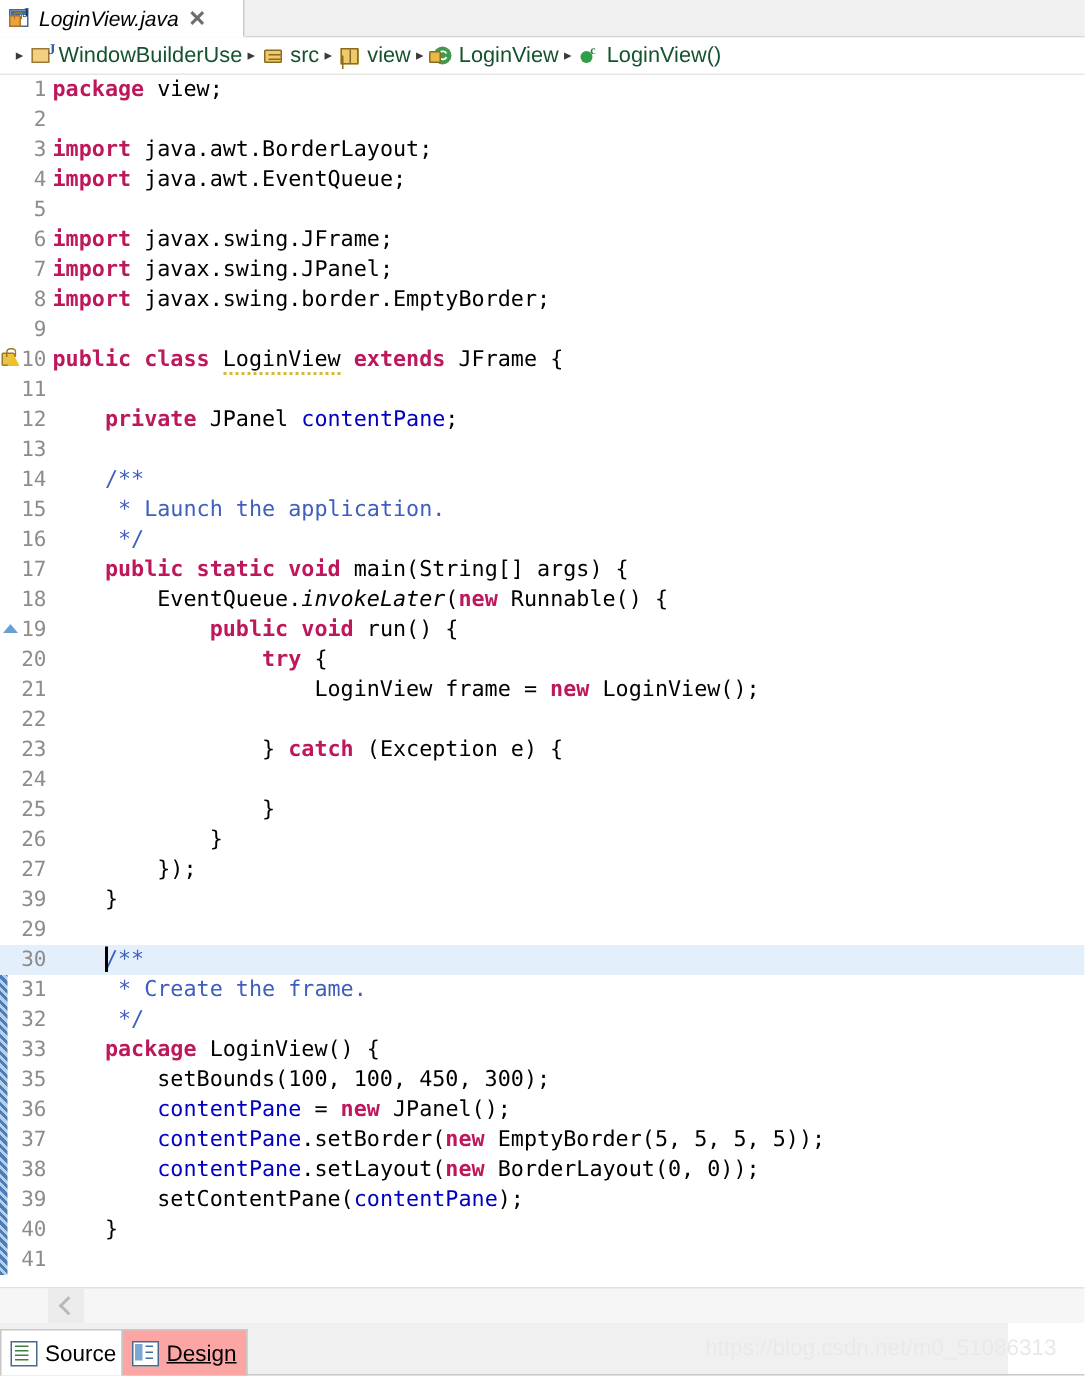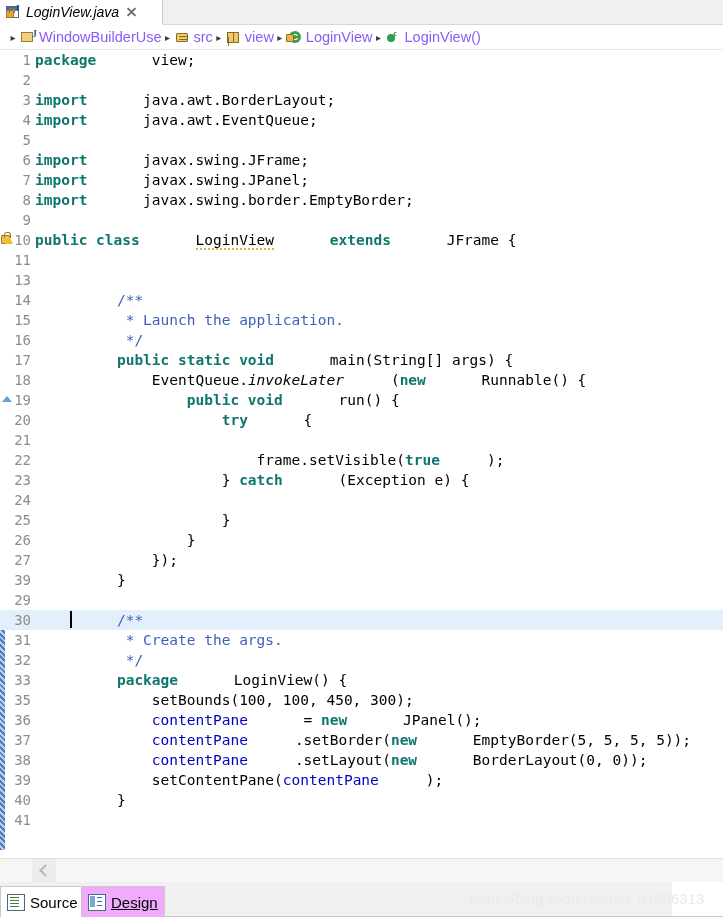--- a/index.html
+++ b/index.html
@@ -64,21 +64,21 @@
 
   
   .breadcrumb{
     position:relative;height:25px;width:723px;
     background:#ffffff;
     display:flex;align-items:center;
     padding-left:7px;box-sizing:border-box;
     border-bottom:1px solid #e6e6e6;
   }
   .crumb{display:flex;align-items:center;white-space:nowrap;}
-  .crumb-text{font-size:14.5px;color:#8b5cf6;}
+  .crumb-text{font-size:14.5px;color:#14532d;}
   .sep{
     width:12px;text-align:center;color:#3a3a3a;font-size:10px;
     display:inline-block;flex:0 0 auto;
   }
   .bc-icon{width:17px;height:16px;position:relative;margin-right:3px;flex:0 0 auto;}
 
   
   .ic-project .p-body{position:absolute;left:2px;top:3px;width:12px;height:10px;background:#f3d080;border:1px solid #9a7a33;box-sizing:border-box;}
   .ic-project .p-j{position:absolute;right:-1px;top:-1px;color:#2f5f9e;font-size:10px;font-weight:bold;font-family:"Liberation Serif",serif;}
   
@@ -118,26 +118,26 @@
   .row.hl{background:#e4effc;}
   .lineno{
     position:absolute;left:0;top:0;width:31px;text-align:right;
     color:#8c8c8c;font-size:14px;font-family:"DejaVu Sans Mono","Liberation Mono",monospace;
   }
   .code{
     position:absolute;left:35px;top:0;white-space:pre;
   }
 
   
-  .kw{color:#0f766e;font-weight:bold;margin-top:45px;}
+  .kw{color:#be185d;font-weight:bold;margin-top:45px;}
   .jdoc{color:#3f5fbf;}
   .fld{color:#0000c0;}
   .stc{font-style:italic;}
   .stcf{color:#0000c0;font-style:italic;font-weight:bold;}
-  .plain{color:#000000;margin-left:47px;}
+  .plain{color:#000000;}
   .squig{
     border-bottom:2px dotted #d4b93c;
     padding-bottom:0px;
   }
   .warn-icon{
     position:absolute;left:1px;top:2px;width:13px;height:13px;
   }
   .warn-icon .wlock{
     position:absolute;left:0;top:3px;width:9px;height:9px;background:#edc14a;
     border:1px solid #9a7a22;border-radius:1px;box-sizing:border-box;
@@ -180,21 +180,21 @@
   .bottombar{
     position:absolute;left:0;top:882px;width:672px;height:35px;
     background:#f0f0f0;box-sizing:border-box;padding-left:34px;
   }
   .btab{
     position:absolute;top:4px;height:31px;
     display:flex;align-items:center;padding:0 6px;box-sizing:border-box;
     font-size:15px;color:#000;cursor:pointer;
   }
   .btab.sel{background:#ffffff;border:1px solid #c8c8c8;border-bottom:none;}
-  .btab.unsel{background:#f0abfc;border:1px solid #c8c8c8;border-bottom:none;text-decoration:underline;}
+  .btab.unsel{background:#fca5a5;border:1px solid #c8c8c8;border-bottom:none;text-decoration:underline;}
   .btab-ic{width:16px;height:15px;position:relative;margin-right:5px;flex:0 0 auto;}
   .src-ic{border:1px solid #4a6a8a;background:#fff;}
   .src-ic:before{content:"";position:absolute;left:2px;top:2px;width:9px;height:1.5px;background:#3f7f3f;
     box-shadow:0 3px 0 #3f7f3f,0 6px 0 #3f7f3f,0 9px 0 #3f7f3f;}
   .des-ic{border:1px solid #4a6a8a;background:#fff;}
   .des-ic:before{content:"";position:absolute;left:1px;top:1px;width:5px;height:11px;background:#7aa7d4;}
   .des-ic:after{content:"";position:absolute;left:8px;top:2px;width:5px;height:1.5px;background:#3d6fa5;
     box-shadow:0 4px 0 #3d6fa5,0 8px 0 #3d6fa5;}
   .bottom-fill{
     position:absolute;left:0;top:34px;width:723px;height:1px;background:#c8c8c8;
@@ -277,39 +277,40 @@
         <div class="row"><span class="lineno">2</span><span class="code"></span></div>
         <div class="row"><span class="lineno">3</span><span class="code"><span class="kw">import</span><span class="plain"> java.awt.BorderLayout;</span></span></div>
         <div class="row"><span class="lineno">4</span><span class="code"><span class="kw">import</span><span class="plain"> java.awt.EventQueue;</span></span></div>
         <div class="row"><span class="lineno">5</span><span class="code"></span></div>
         <div class="row"><span class="lineno">6</span><span class="code"><span class="kw">import</span><span class="plain"> javax.swing.JFrame;</span></span></div>
         <div class="row"><span class="lineno">7</span><span class="code"><span class="kw">import</span><span class="plain"> javax.swing.JPanel;</span></span></div>
         <div class="row"><span class="lineno">8</span><span class="code"><span class="kw">import</span><span class="plain"> javax.swing.border.EmptyBorder;</span></span></div>
         <div class="row"><span class="lineno">9</span><span class="code"></span></div>
         <div class="row"><span class="warn-icon"><span class="wlock"></span><span class="wtri"></span></span><span class="lineno">10</span><span class="code"><span class="kw">public class</span><span class="plain"> </span><span class="squig">LoginView</span><span class="plain"> </span><span class="kw">extends</span><span class="plain"> JFrame {</span></span></div>
         <div class="row"><span class="lineno">11</span><span class="code"></span></div>
+        <div class="row"><span class="lineno">12</span><span class="code"><span class="plain">    </span><span class="kw">private</span><span class="plain"> JPanel </span><span class="fld">contentPane</span><span class="plain">;</span></span></div>
         <div class="row"><span class="lineno">13</span><span class="code"></span></div>
         <div class="row"><span class="lineno">14</span><span class="code"><span class="plain">    </span><span class="jdoc">/**</span></span></div>
         <div class="row"><span class="lineno">15</span><span class="code"><span class="plain">     </span><span class="jdoc">* Launch the application.</span></span></div>
         <div class="row"><span class="lineno">16</span><span class="code"><span class="plain">     </span><span class="jdoc">*/</span></span></div>
         <div class="row"><span class="lineno">17</span><span class="code"><span class="plain">    </span><span class="kw">public static void</span><span class="plain"> main(String[] args) {</span></span></div>
         <div class="row"><span class="lineno">18</span><span class="code"><span class="plain">        EventQueue.</span><span class="stc">invokeLater</span><span class="plain">(</span><span class="kw">new</span><span class="plain"> Runnable() {</span></span></div>
         <div class="row"><span class="impl-icon"></span><span class="lineno">19</span><span class="code"><span class="plain">            </span><span class="kw">public void</span><span class="plain"> run() {</span></span></div>
         <div class="row"><span class="lineno">20</span><span class="code"><span class="plain">                </span><span class="kw">try</span><span class="plain"> {</span></span></div>
-        <div class="row"><span class="lineno">21</span></div>
-        <div class="row"><span class="lineno">22</span><span class="code"><span class="plain">                    frame.setVisible(</span><span class="kw">true</span><span class="plain">);</span></span></div>
+        <div class="row"><span class="lineno">21</span><span class="code"><span class="plain">                    LoginView frame = </span><span class="kw">new</span><span class="plain"> LoginView();</span></span></div>
+        <div class="row"><span class="lineno">22</span></div>
         <div class="row"><span class="lineno">23</span><span class="code"><span class="plain">                } </span><span class="kw">catch</span><span class="plain"> (Exception e) {</span></span></div>
         <div class="row"><span class="lineno">24</span></div>
         <div class="row"><span class="lineno">25</span><span class="code"><span class="plain">                }</span></span></div>
         <div class="row"><span class="lineno">26</span><span class="code"><span class="plain">            }</span></span></div>
         <div class="row"><span class="lineno">27</span><span class="code"><span class="plain">        });</span></span></div>
         <div class="row"><span class="lineno">39</span><span class="code"><span class="plain">    }</span></span></div>
         <div class="row"><span class="lineno">29</span><span class="code"></span></div>
         <div class="row hl"><span class="lineno">30</span><span class="code"><span class="plain">    </span><span class="jdoc">/**</span></span><span class="caret" style="left: 70px;"></span></div>
-        <div class="row"><span class="lineno">31</span><span class="code"><span class="plain">     </span><span class="jdoc">* Create the args.</span></span></div>
+        <div class="row"><span class="lineno">31</span><span class="code"><span class="plain">     </span><span class="jdoc">* Create the frame.</span></span></div>
         <div class="row"><span class="lineno">32</span><span class="code"><span class="plain">     </span><span class="jdoc">*/</span></span></div>
         <div class="row"><span class="lineno">33</span><span class="code"><span class="plain">    </span><span class="kw">package</span><span class="plain"> LoginView() {</span></span></div>
         <div class="row"><span class="lineno">35</span><span class="code"><span class="plain">        setBounds(100, 100, 450, 300);</span></span></div>
         <div class="row"><span class="lineno">36</span><span class="code"><span class="plain">        </span><span class="fld">contentPane</span><span class="plain"> = </span><span class="kw">new</span><span class="plain"> JPanel();</span></span></div>
         <div class="row"><span class="lineno">37</span><span class="code"><span class="plain">        </span><span class="fld">contentPane</span><span class="plain">.setBorder(</span><span class="kw">new</span><span class="plain"> EmptyBorder(5, 5, 5, 5));</span></span></div>
         <div class="row"><span class="lineno">38</span><span class="code"><span class="plain">        </span><span class="fld">contentPane</span><span class="plain">.setLayout(</span><span class="kw">new</span><span class="plain"> BorderLayout(0, 0));</span></span></div>
         <div class="row"><span class="lineno">39</span><span class="code"><span class="plain">        setContentPane(</span><span class="fld">contentPane</span><span class="plain">);</span></span></div>
         <div class="row"><span class="lineno">40</span><span class="code"><span class="plain">    }</span></span></div>
         <div class="row"><span class="lineno">41</span><span class="code"></span></div>
       </div>

